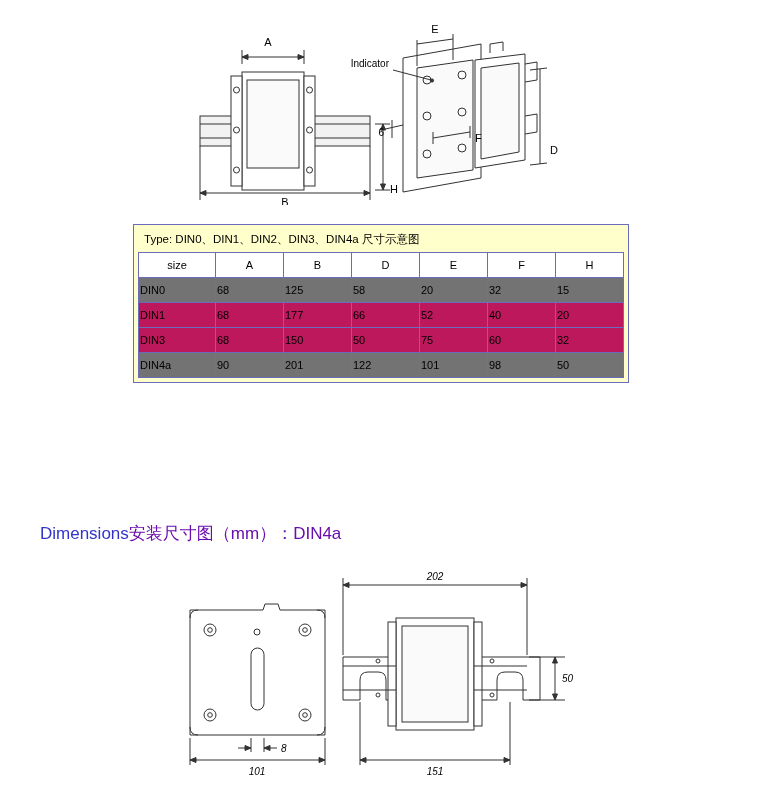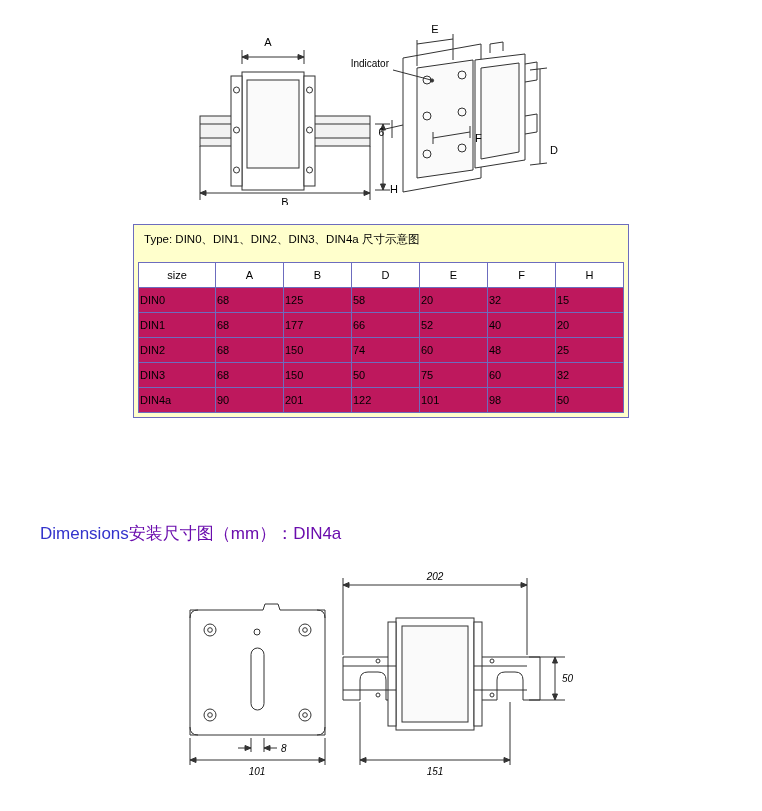--- a/index.html
+++ b/index.html
@@ -38,38 +38,38 @@
     top: 224px;
     width: 496px;
     border: 1px solid #6c6cbe;
     background: #ffffcc;
     padding: 4px;
     box-sizing: border-box;
   }
   .table-title {
     font-size: 11.5px;
     color: #000;
-    padding: 3px 6px 15px 6px;
+    padding: 3px 6px 5px 6px;
     white-space: nowrap;
   }
   table.dim {
     border-collapse: collapse;
     width: 100%;
     table-layout: fixed;
   }
   table.dim th, table.dim td {
     border: 1px solid #6c6cbe;
     font-size: 11px;
     height: 22px;
     color: #000;
     font-weight: normal;
   }
   table.dim th { background: #ffffff; }
   table.dim tr.odd td { background: #be185d; }
-  table.dim tr.even td { background: #be185d; }
+  table.dim tr.even td { background: #737373; }
   table.dim td.first, table.dim th.first { width: 74px; }
 
   
   .dims-heading {
     position: absolute;
     left: 40px;
     top: 522px;
     font-size: 17px;
     color: #6a0dad;
     white-space: nowrap;
@@ -220,29 +220,20 @@
         </tr>
         <tr class="odd">
           <td class="first">DIN1</td>
           <td>68</td>
           <td>177</td>
           <td>66</td>
           <td>52</td>
           <td>40</td>
           <td>20</td>
         </tr>
-        <tr class="even">
-          <td class="first">DIN2</td>
-          <td>68</td>
-          <td>150</td>
-          <td>74</td>
-          <td>60</td>
-          <td>48</td>
-          <td>25</td>
-        </tr>
         <tr class="odd">
           <td class="first">DIN3</td>
           <td>68</td>
           <td>150</td>
           <td>50</td>
           <td>75</td>
           <td>60</td>
           <td>32</td>
         </tr>
         <tr class="even">

